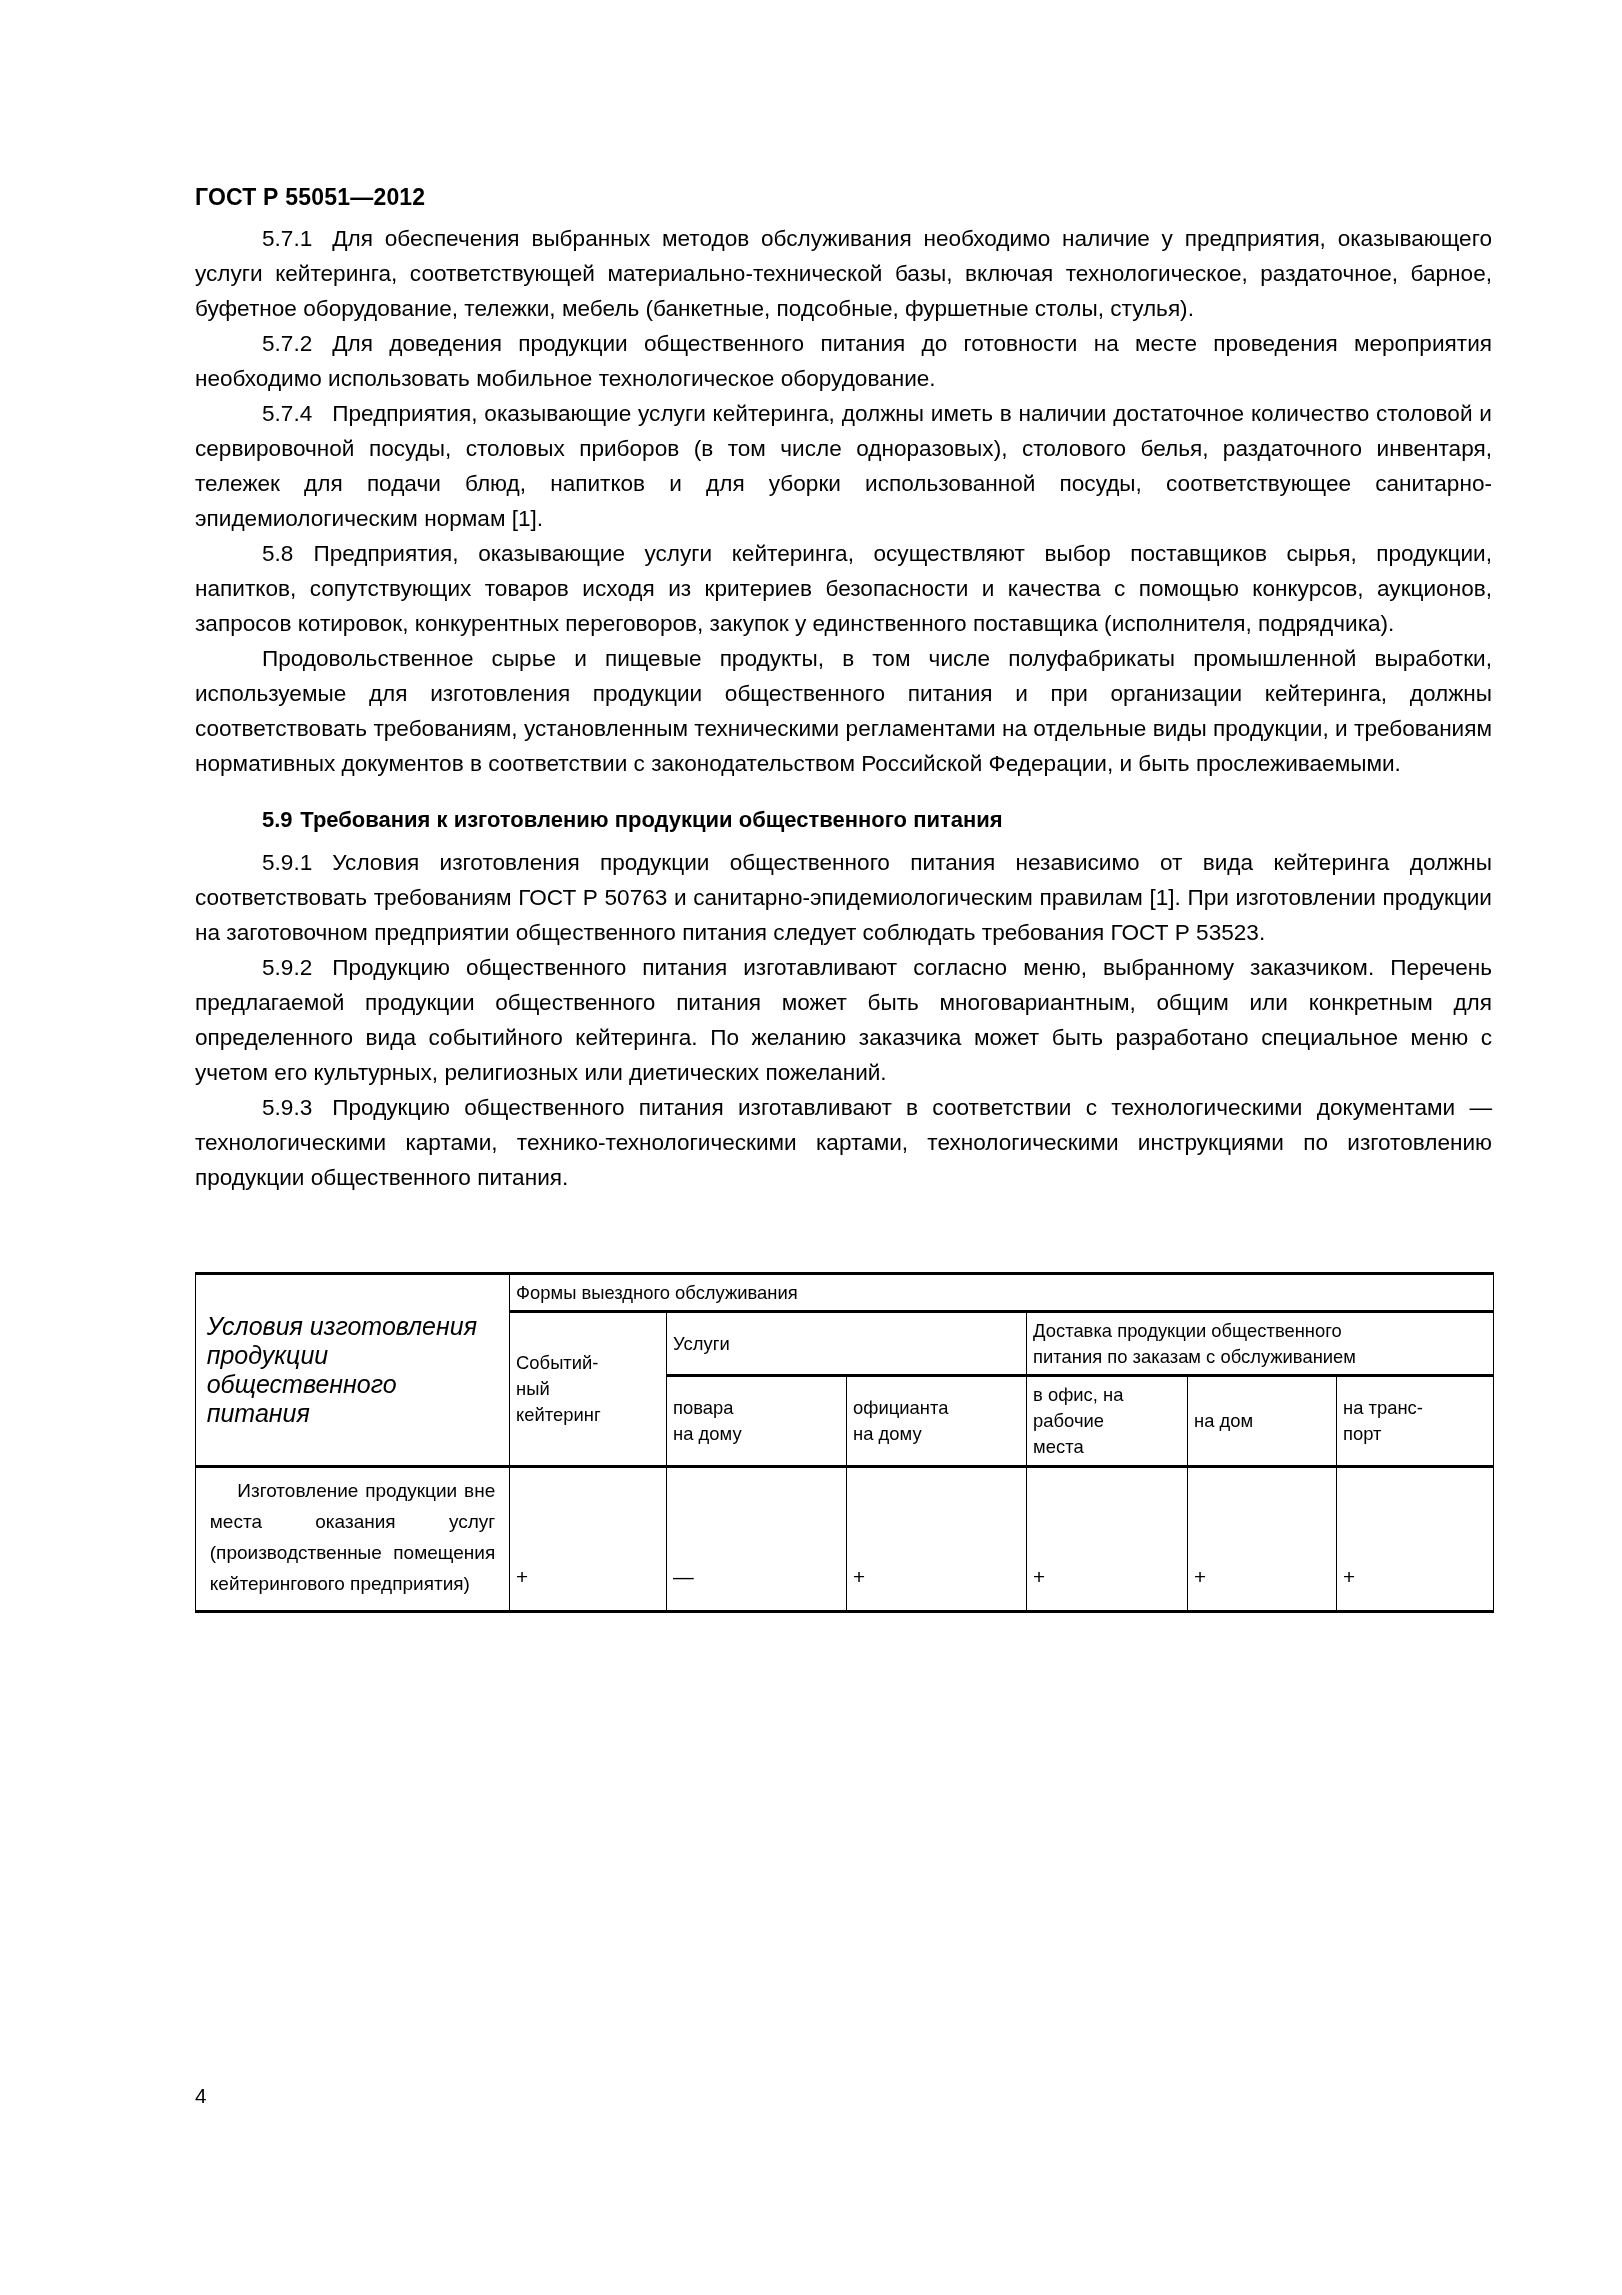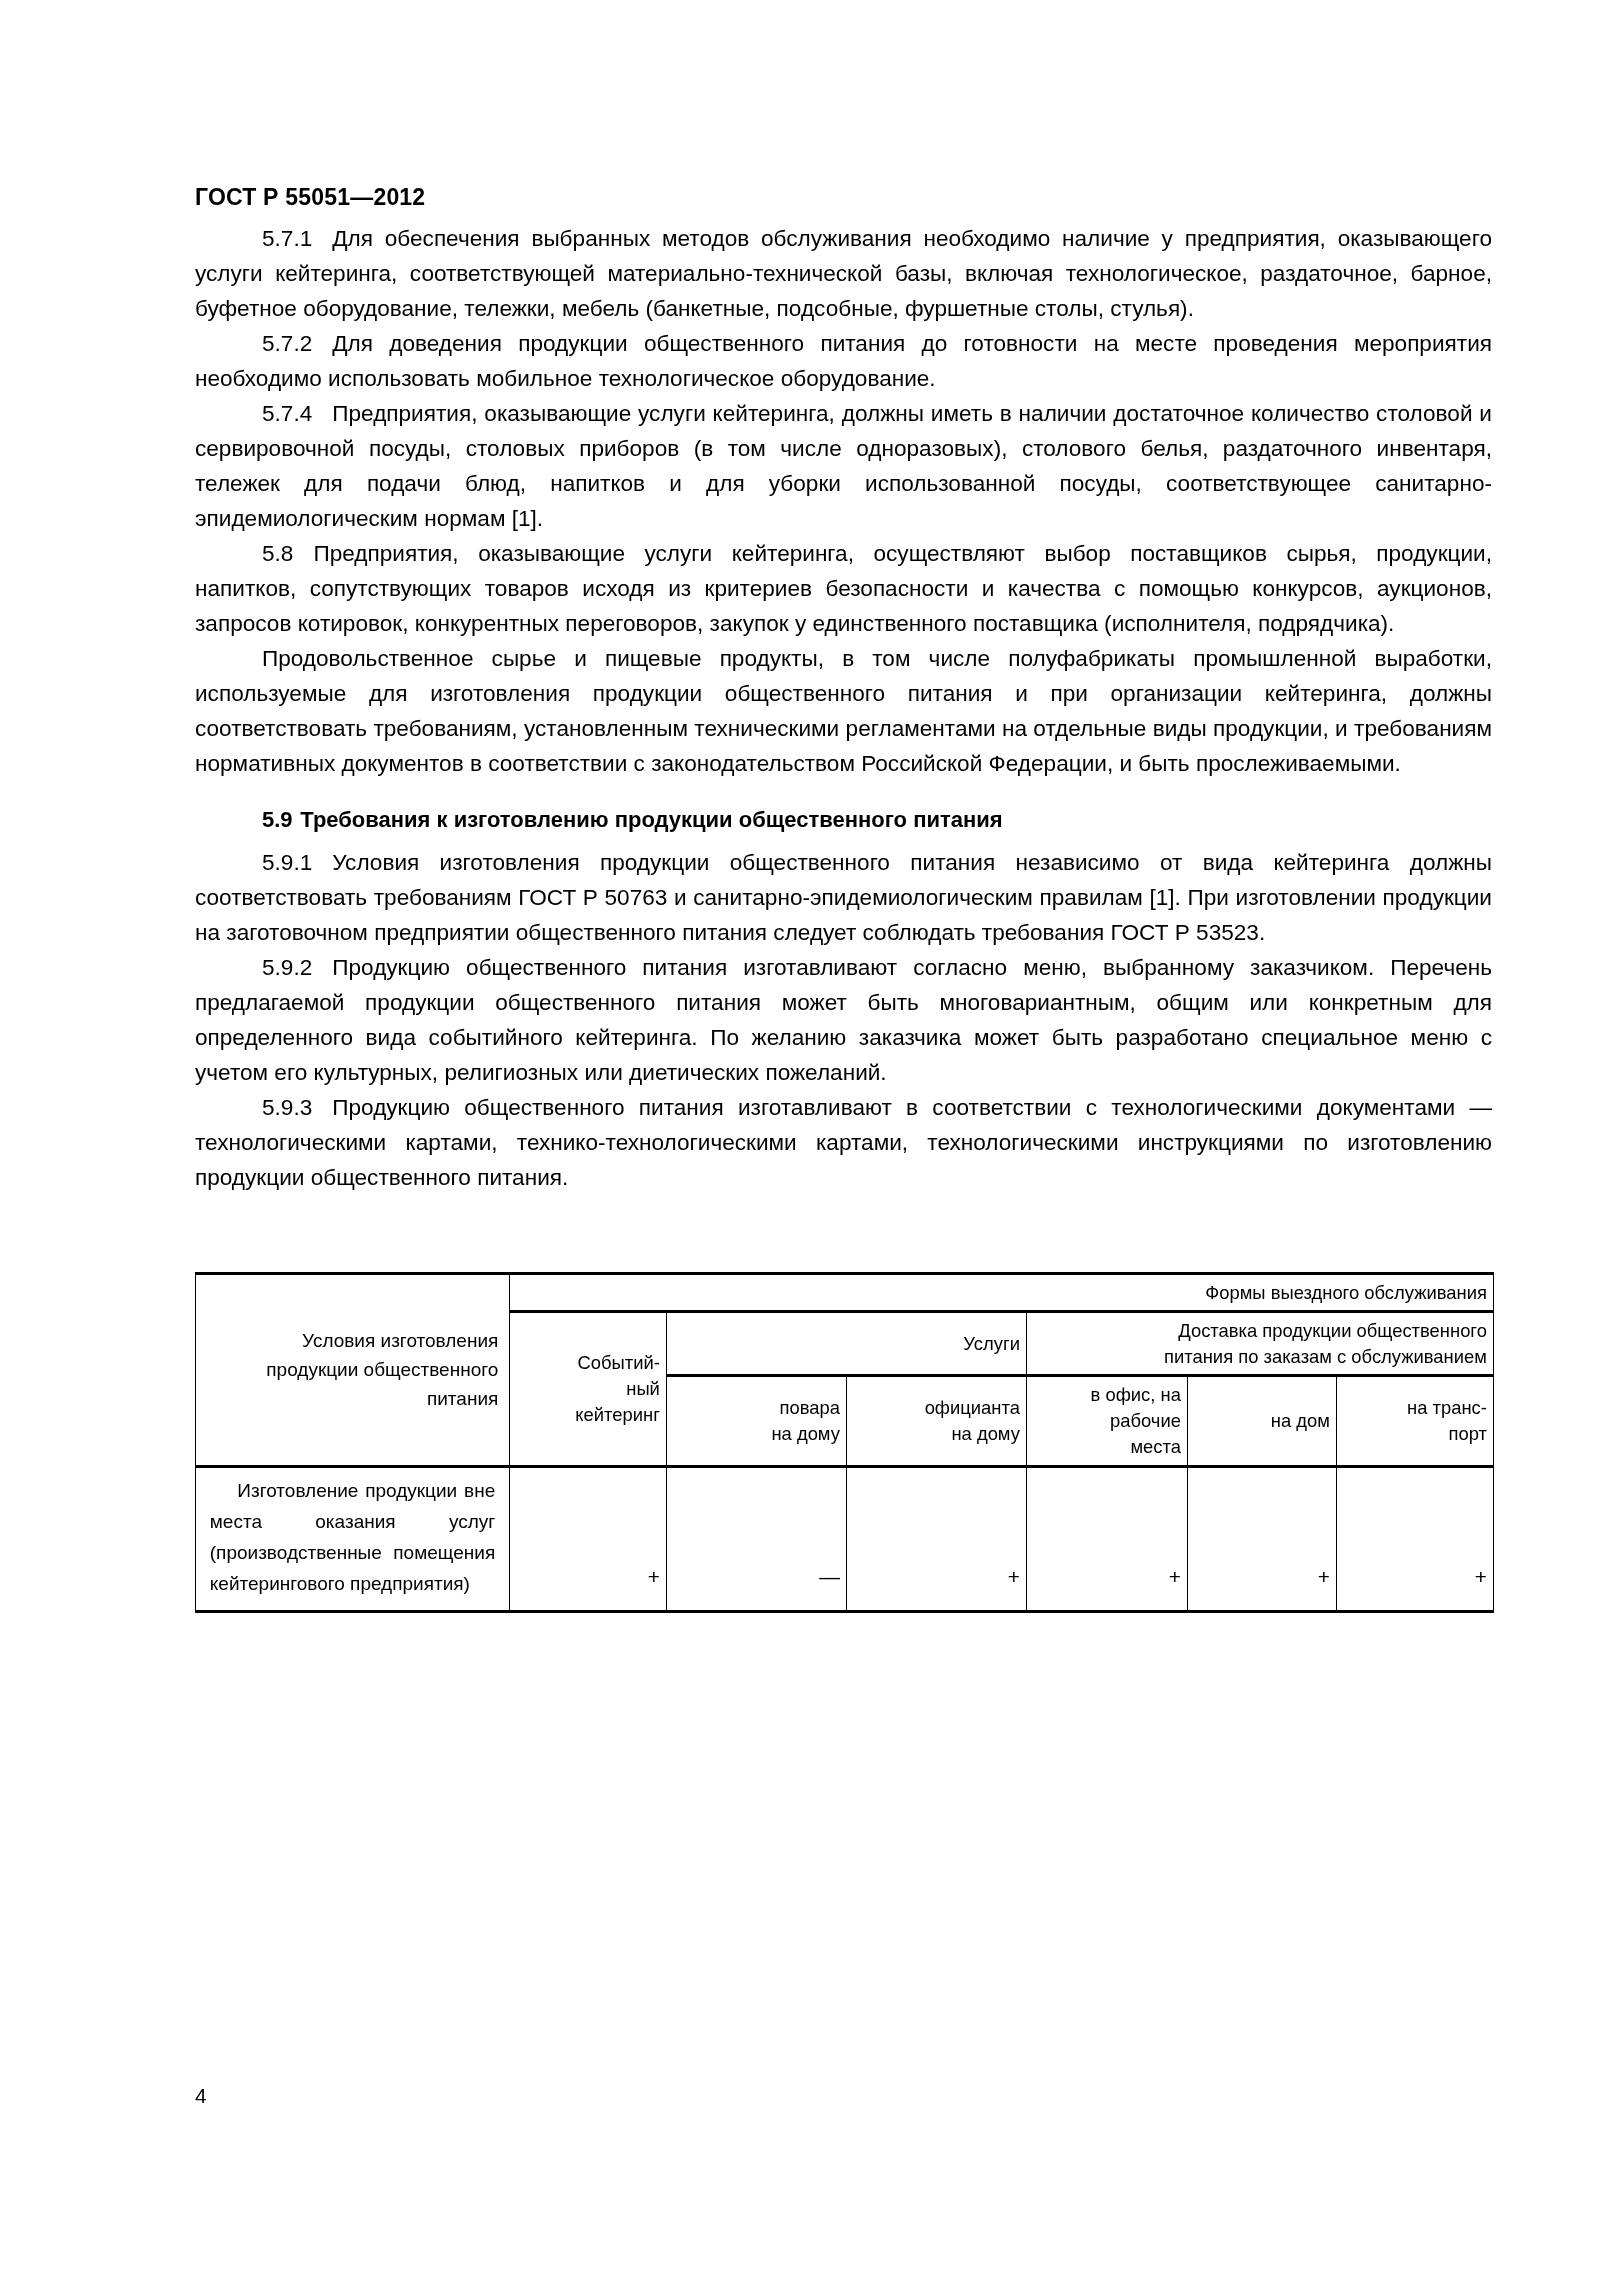--- a/index.html
+++ b/index.html
@@ -86,40 +86,41 @@
     width: 1297px;
     table-layout: fixed;
     font-size: 18.4px;
     margin-top: 40px;
   }
   table.gost td,
   table.gost th {
     border: 1.1px solid #000;
     padding: 4.6px 6.1px;
     vertical-align: middle;
-    text-align: right;
+    text-align: left;
     font-weight: normal;
     line-height: 26px;
   }
   table.gost .outer-top    { border-top-width: 3.1px; }
   table.gost .outer-bottom { border-bottom-width: 3.1px; }
   table.gost .thick-under  { border-bottom-width: 3.1px; }
   table.gost .rowhead {
     text-align: justify;
     vertical-align: bottom;
     padding: 7.7px 13.8px 10.7px 13.8px;
     text-indent: 27.5px;
     line-height: 31px;
     font-size: 19px;
   }
   table.gost .stub {
     vertical-align: middle;
     padding: 0 10.7px;
     line-height: 29px;
-    font-size: 19px;
+    font-size: 25px;
+    font-style: italic;
   }
   table.gost .mark {
     font-size: 20.7px;
     vertical-align: bottom;
     padding-bottom: 20px;
   }
   .col-stub { width: 314px; }
   .col-c1   { width: 157px; }
   .col-c2   { width: 180px; }
   .col-c3   { width: 180px; }

